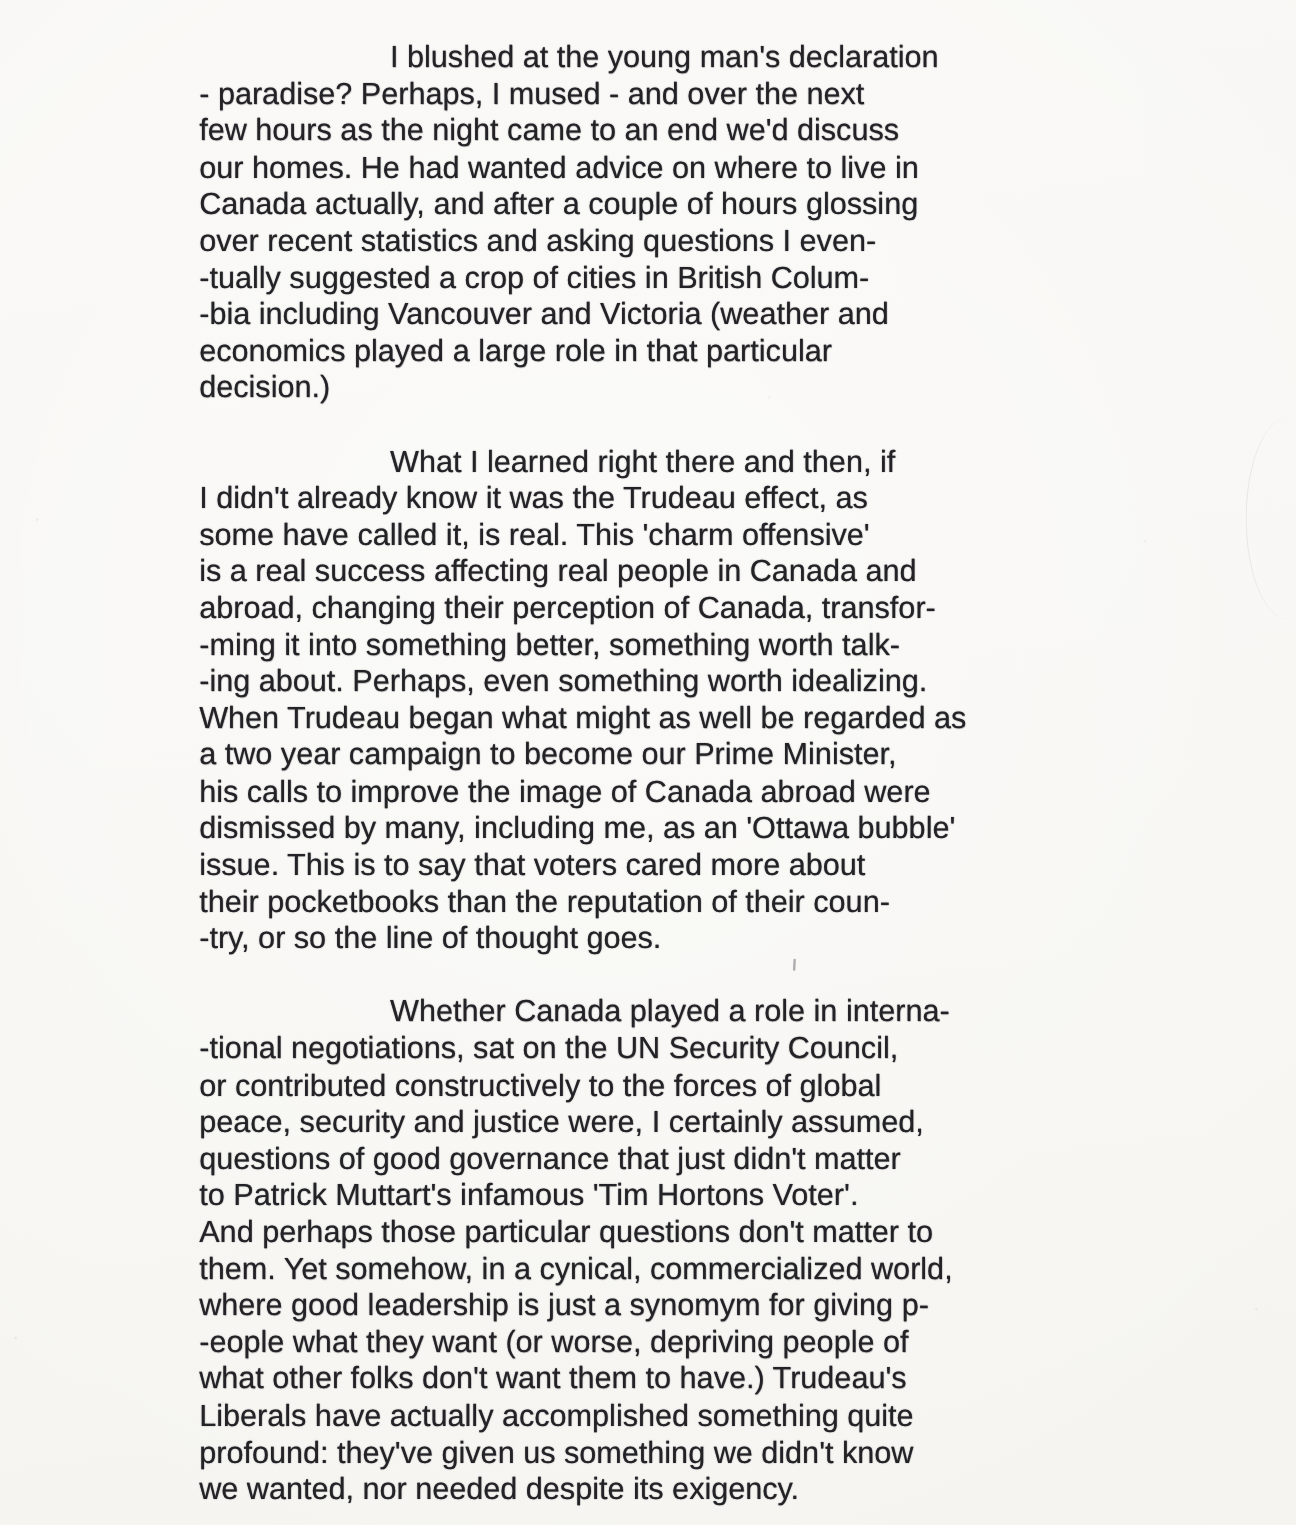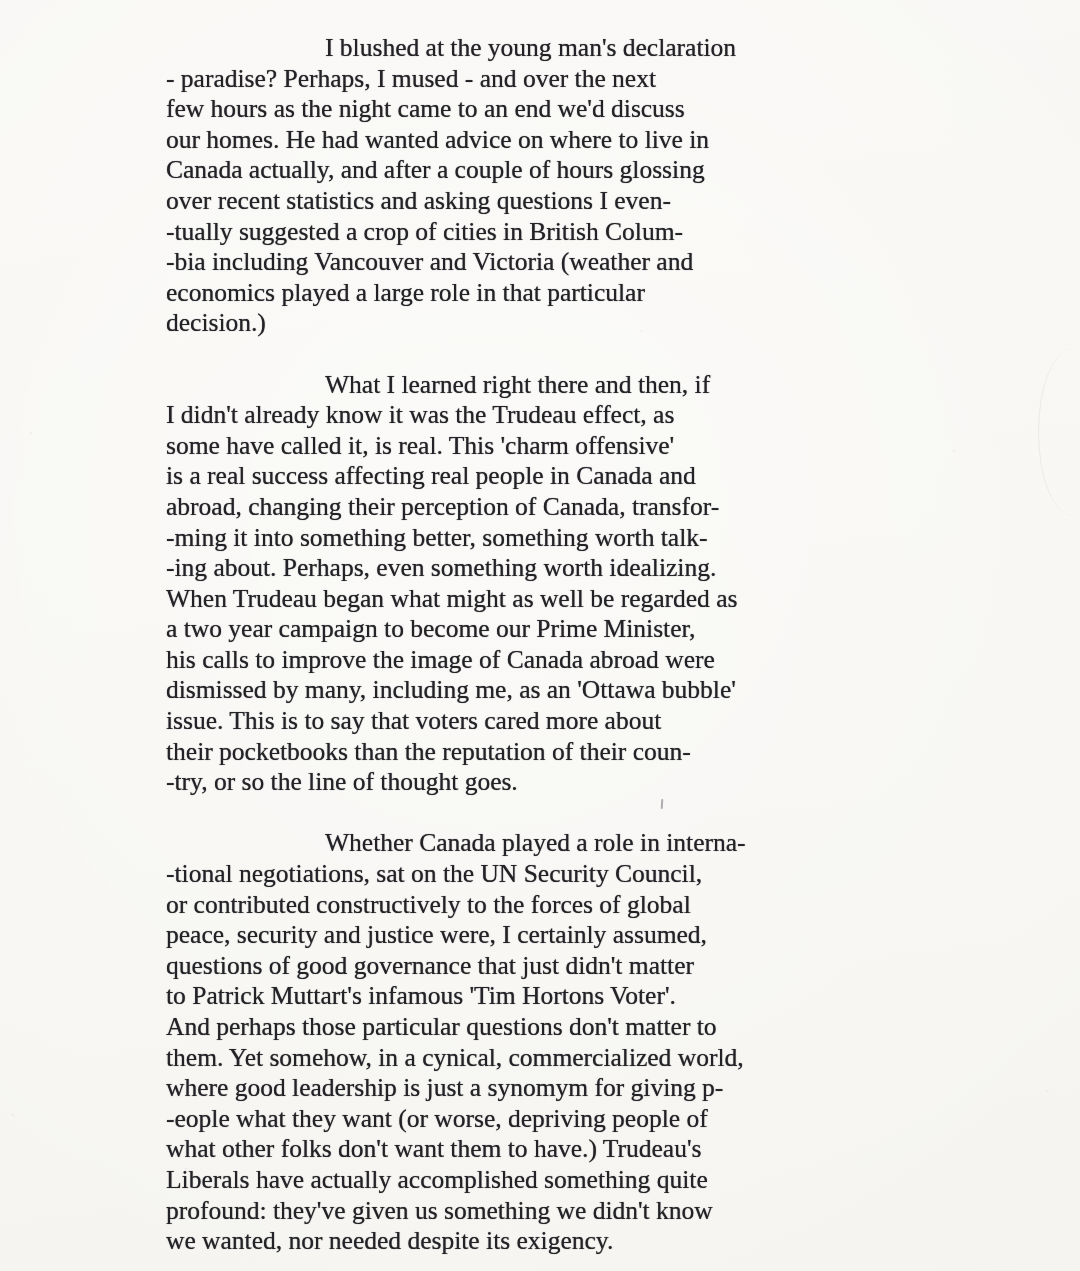--- a/index.html
+++ b/index.html
@@ -9,21 +9,21 @@
   }
   .page {
     position: relative;
     width: 1080px;
     height: 1271px;
     margin: 0 auto;
     background:
       radial-gradient(ellipse 140% 120% at 45% 40%, rgba(255,255,255,0.5), rgba(255,255,255,0) 70%),
       linear-gradient(173deg, #f8f7f4 0%, #f6f5f1 55%, #f4f3ef 100%);
     overflow: hidden;
-    font-family: Liberation Serif, serif;
+    font-family: Liberation Sans, sans-serif;
   }
   .text-block {
     position: absolute;
     top: 33px;
     left: 166px;
     width: 860px;
     font-size: 25.5px;
     line-height: 30.6px;
     color: #232327;
     text-shadow: 0 0 1px rgba(25,25,30,0.62), 0.4px 0.4px 0 rgba(25,25,30,0.18);

